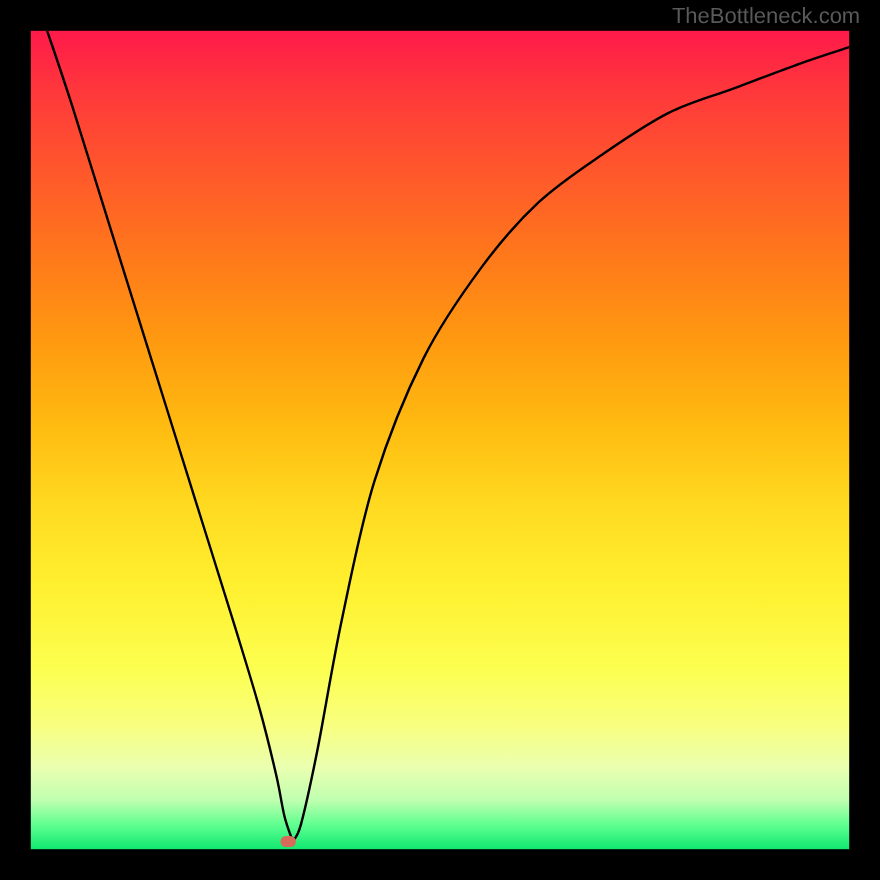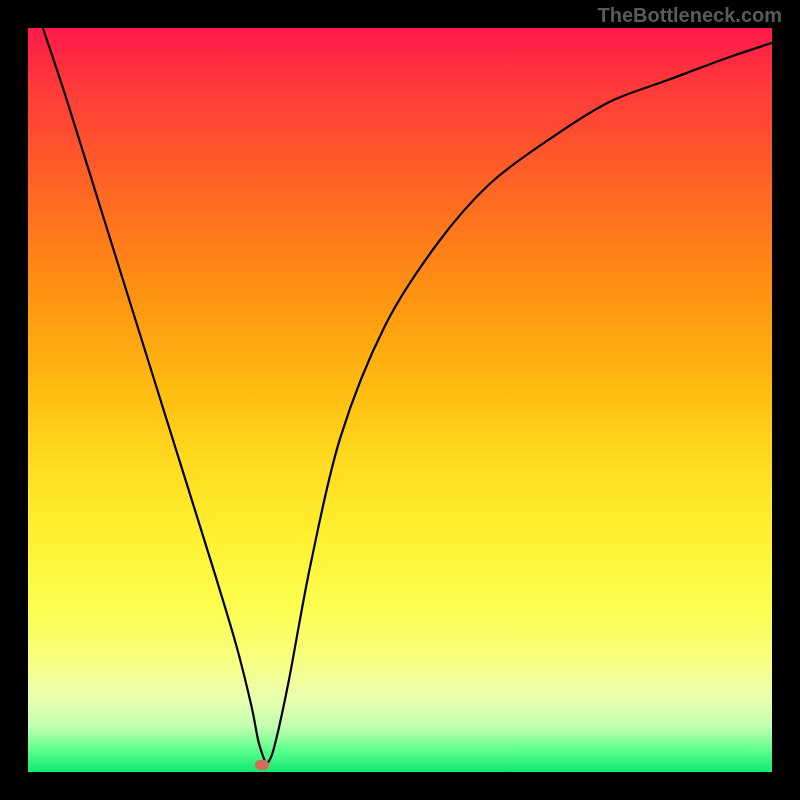--- a/index.html
+++ b/index.html
@@ -10,21 +10,21 @@
     position: relative;
     font-family: Arial, sans-serif;
     overflow: hidden;
   }
   .watermark {
     position: absolute;
     top: 4px;
     right: 18px;
     color: #5a5a5a;
     font-size: 20px;
-    font-weight: 700;
+    font-weight: 400;
     z-index: 10;
   }
   .plot-area {
     position: absolute;
     left: 28px;
     top: 28px;
     width: 744px;
     height: 744px;
     background: linear-gradient(to bottom,
       #ff1a4a 0%,

